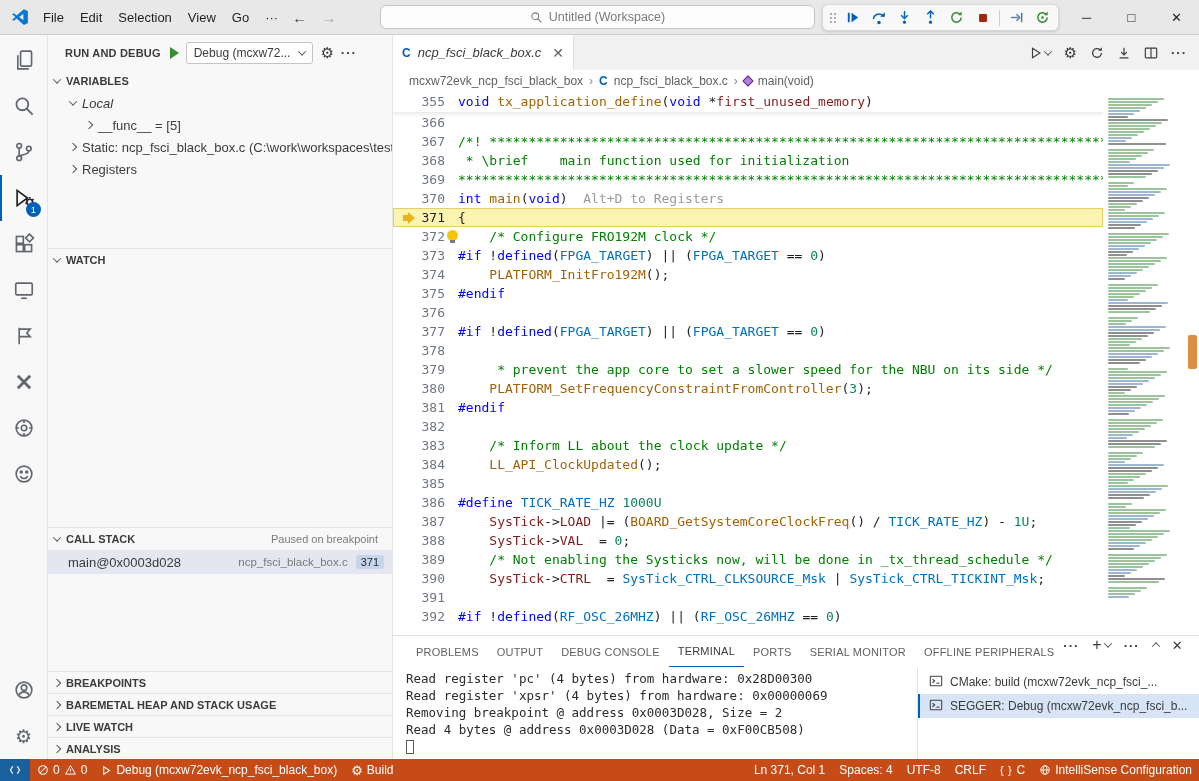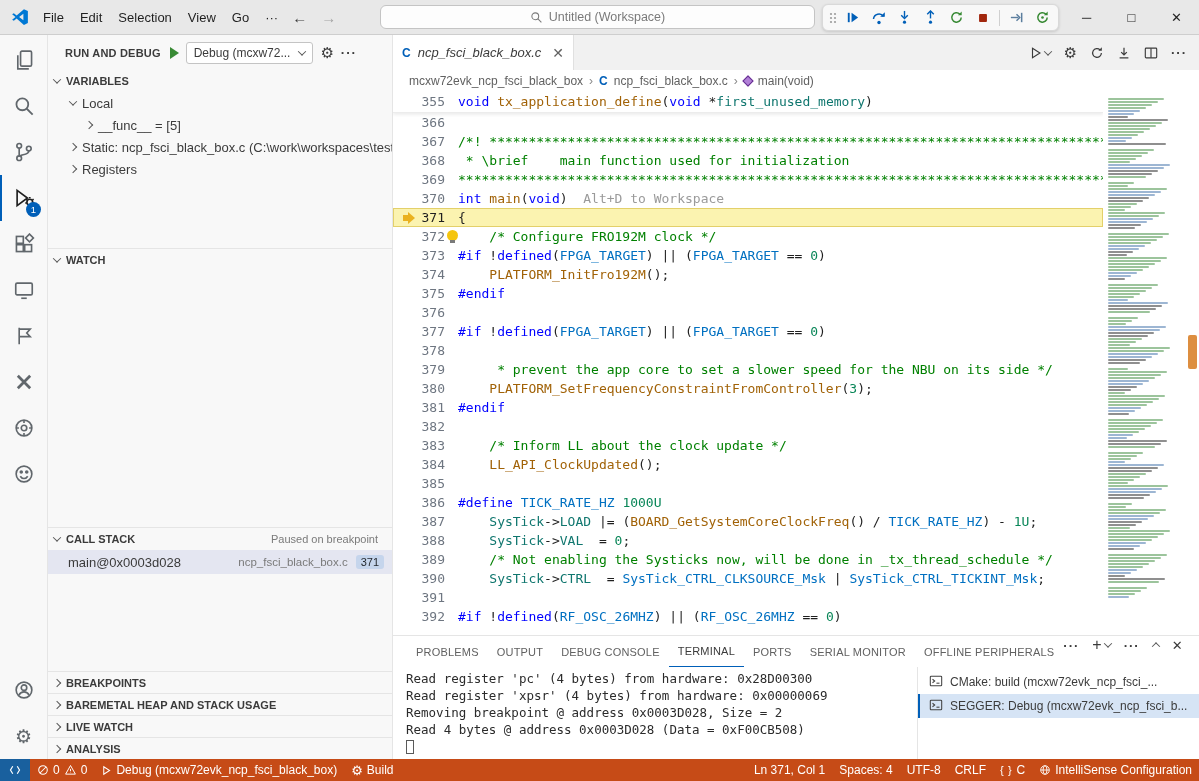--- a/index.html
+++ b/index.html
@@ -105,21 +105,21 @@
   .cl.cur .cl-num { color:#1f1f1f; }
   .cl-code { flex:1; padding-left:13px; overflow:hidden; position:relative; }
   .arrow-bar { width:5px; height:6px; background:#eab220; display:inline-block; }
   .arrow-tri { width:0; height:0; border-top:6px solid transparent; border-bottom:6px solid transparent;
                border-left:7px solid #eab220; display:inline-block; }
   .bulb { position:absolute; left:2px; top:3px; width:11px; height:13px; }
   .bulb::before { content:""; position:absolute; left:0; top:0; width:11px; height:11px;
                   border-radius:50%; background:#f5c50e; }
   .bulb::after { content:""; position:absolute; left:3px; bottom:0; width:5px; height:3px; background:#7a7a7a; }
   .tk-k { color:#0000ff; } .tk-f { color:#a16207; } .tk-cm { color:#008000; }
-  .tk-m { color:#0070c1; } .tk-v { color:#0f766e; } .tk-n { color:#098658; }
+  .tk-m { color:#0070c1; } .tk-v { color:#7f1d1d; } .tk-n { color:#098658; }
   .tk-p { color:#1f1f1f; } .tk-g { color:#9a9a9a; }
 
   .minimap { flex:0 0 96px; position:relative; padding:3px 16px 3px 5px; overflow:hidden; }
   .mm-row { height:2px; margin-bottom:1px; border-radius:1px; }
   .overview-ruler { position:absolute; right:0; top:0; bottom:0; width:14px; }
   .ov-current { position:absolute; right:2px; top:243px; width:9px; height:34px;
                 background:#d9822b; border-radius:2px; opacity:.9; }
 
   
   .panel { flex:0 0 124px; border-top:1px solid #e5e5e5; display:flex; flex-direction:column; background:#fff; }
@@ -346,21 +346,21 @@
         <span class="glyph-gear" style="font-size:15px">⚙</span>
         <span class="toolbar-dots">···</span>
       </div>
 
       <div class="sec-variables">
         <div class="sec-h">
           <span class="chev down"></span>
           <span>VARIABLES</span>
         </div>
         <div id="vars-tree">
-            <div class="tree-row" style="padding-left: 22px;">
+            <div class="tree-row" style="padding-left: 22px; font-style: italic;">
               <span class="chev down"></span>
               <span>Local</span>
             </div>
             <div class="tree-row" style="padding-left: 38px;">
               <span class="chev right"></span>
               <span>__func__ = [5]</span>
             </div>
             <div class="tree-row" style="padding-left: 22px;">
               <span class="chev right"></span>
               <span>Static: ncp_fsci_black_box.c (C:\work\workspaces\test\mcxw</span>
@@ -461,21 +461,21 @@
       <div class="editor-body">
         <div class="code-region">
           <div class="sticky" id="sticky-line">
               <div class="cl"><span class="cl-margin"></span><span class="cl-num">355</span><span class="cl-code"><span class="tk-k">void</span><span class="tk-p"> </span><span class="tk-f">tx_application_define</span><span class="tk-p">(</span><span class="tk-k">void</span><span class="tk-p"> *</span><span class="tk-v">first_unused_memory</span><span class="tk-p">)</span></span></div>
             </div>
           <div class="code-lines" id="code-lines">
               <div class="cl"><span class="cl-margin"></span><span class="cl-num">366</span><span class="cl-code"></span></div>
               <div class="cl"><span class="cl-margin"></span><span class="cl-num">367</span><span class="cl-code"><span class="tk-cm">/*! **************************************************************************************************</span></span></div>
               <div class="cl"><span class="cl-margin"></span><span class="cl-num">368</span><span class="cl-code"><span class="tk-cm"> * \brief    main function used for initialization</span></span></div>
               <div class="cl"><span class="cl-margin"></span><span class="cl-num">369</span><span class="cl-code"><span class="tk-cm">*****************************************************************************************************</span></span></div>
-              <div class="cl"><span class="cl-margin"></span><span class="cl-num">370</span><span class="cl-code"><span class="tk-k">int</span><span class="tk-p"> </span><span class="tk-f">main</span><span class="tk-p">(</span><span class="tk-k">void</span><span class="tk-p">)</span><span class="tk-g">  Alt+D to Workspace</span></span></div>
+              <div class="cl"><span class="cl-margin"></span><span class="cl-num">370</span><span class="cl-code"><span class="tk-k">int</span><span class="tk-p"> </span><span class="tk-f">main</span><span class="tk-p">(</span><span class="tk-k">void</span><span class="tk-p">)</span><span class="tk-g">  Alt+D to Registers</span></span></div>
               <div class="cl cur"><span class="cl-margin"><span class="arrow-bar"></span><span class="arrow-tri"></span></span><span class="cl-num">371</span><span class="cl-code"><span class="tk-p">{</span></span></div>
               <div class="cl"><span class="cl-margin"></span><span class="cl-num">372</span><span class="cl-code"><span class="bulb"></span><span class="tk-p">    </span><span class="tk-cm">/* Configure FRO192M clock */</span></span></div>
               <div class="cl"><span class="cl-margin"></span><span class="cl-num">373</span><span class="cl-code"><span class="tk-k">#if</span><span class="tk-p"> !</span><span class="tk-k">defined</span><span class="tk-p">(</span><span class="tk-m">FPGA_TARGET</span><span class="tk-p">) || (</span><span class="tk-m">FPGA_TARGET</span><span class="tk-p"> == </span><span class="tk-n">0</span><span class="tk-p">)</span></span></div>
               <div class="cl"><span class="cl-margin"></span><span class="cl-num">374</span><span class="cl-code"><span class="tk-p">    </span><span class="tk-f">PLATFORM_InitFro192M</span><span class="tk-p">();</span></span></div>
               <div class="cl"><span class="cl-margin"></span><span class="cl-num">375</span><span class="cl-code"><span class="tk-k">#endif</span></span></div>
               <div class="cl"><span class="cl-margin"></span><span class="cl-num">376</span><span class="cl-code"></span></div>
               <div class="cl"><span class="cl-margin"></span><span class="cl-num">377</span><span class="cl-code"><span class="tk-k">#if</span><span class="tk-p"> !</span><span class="tk-k">defined</span><span class="tk-p">(</span><span class="tk-m">FPGA_TARGET</span><span class="tk-p">) || (</span><span class="tk-m">FPGA_TARGET</span><span class="tk-p"> == </span><span class="tk-n">0</span><span class="tk-p">)</span></span></div>
               <div class="cl"><span class="cl-margin"></span><span class="cl-num">378</span><span class="cl-code"><span class="tk-p">    </span></span></div>
               <div class="cl"><span class="cl-margin"></span><span class="cl-num">379</span><span class="cl-code"><span class="tk-p">     </span><span class="tk-cm">* prevent the app core to set a slower speed for the NBU on its side */</span></span></div>
               <div class="cl"><span class="cl-margin"></span><span class="cl-num">380</span><span class="cl-code"><span class="tk-p">    </span><span class="tk-f">PLATFORM_SetFrequencyConstraintFromController</span><span class="tk-p">(</span><span class="tk-n">3</span><span class="tk-p">);</span></span></div>

